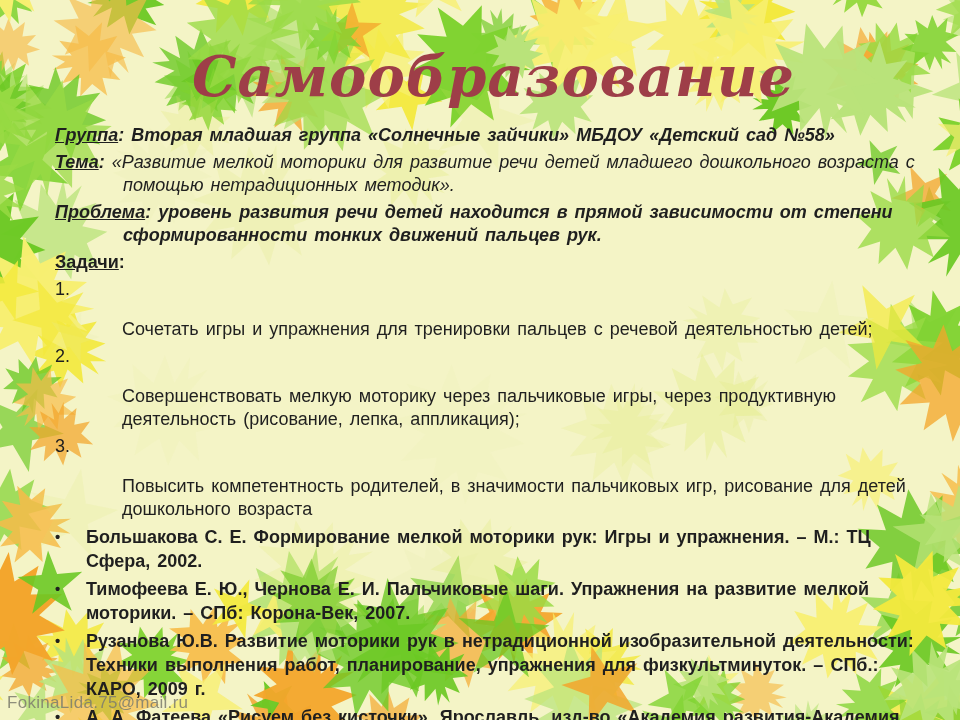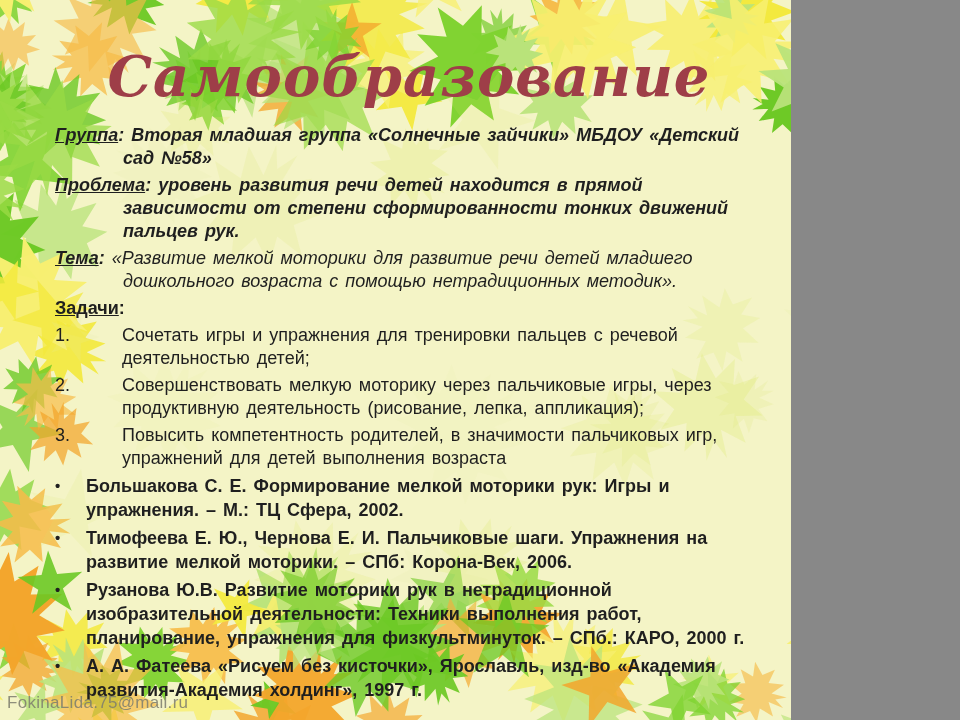--- a/index.html
+++ b/index.html
@@ -1,19 +1,19 @@
 <!DOCTYPE html>
 <html><head>
 <meta charset="utf-8">
 <style>
   html, body { margin: 0; padding: 0; }
   body { background: #888; }
   .slide {
     position: relative;
-    width: 791px;
+    width: 960px;
     height: 720px;
     overflow: hidden;
     background: var(--bg, #f4f4c6);
     font-family: "Liberation Sans", sans-serif;
     color: var(--text, #1f1f1f);
   }
   #leaves {
     position: absolute;
     inset: 0;
     z-index: 1;
@@ -57,21 +57,21 @@
   .heading-line { }
   .task-row, .lit-row {
     display: flex;
     align-items: flex-start;
     margin: 0 0 4px 0;
     font-size: 18px;
     line-height: 23px;
     word-spacing: 2px;
   }
   .task-num { flex: 0 0 67px; }
-  .task-text { flex: 1 1 auto; }
+  .task-text { flex: 1 1 auto; margin-top: 40px; }
   .lit-row { line-height: 24px; font-weight: 700; }
   .lit-marker { flex: 0 0 31px; font-size: 15px; }
   .lit-text { flex: 1 1 auto; }
   .watermark {
     position: absolute;
     left: 7px;
     bottom: 7px;
     z-index: 3;
     font-size: 17px;
     color: var(--watermark, #85857a);
@@ -254,52 +254,52 @@
         <use href="#leaf-shape" xlink:href="#leaf-shape" transform="translate(166.7 409.3) rotate(215) scale(1.08)" fill="#e9efa8" opacity="0.20"></use>
       </g>
   </svg>
 
   <div class="content">
 
     <h1 class="title">Самообразование</h1>
 
     <p class="line hang"><span class="lbl">Группа</span><span class="colon">:</span> <span class="bold">Вторая младшая группа «Солнечные зайчики» МБДОУ «Детский сад №58»</span></p>
 
+    <p class="line hang"><span class="lbl">Тема</span><span class="colon">:</span> <span>«Развитие мелкой моторики для развитие речи детей младшего дошкольного возраста с помощью нетрадиционных методик».</span></p>
+
     <p class="line hang"><span class="lbl">Проблема</span><span class="colon">:</span> <span class="bold">уровень развития речи детей находится в прямой зависимости от степени сформированности тонких движений пальцев рук.</span></p>
-
-    <p class="line hang"><span class="lbl">Тема</span><span class="colon">:</span> <span>«Развитие мелкой моторики для развитие речи детей младшего дошкольного возраста с помощью нетрадиционных методик».</span></p>
 
 
     <p class="line heading-line"><span class="lbl">Задачи</span><span class="colon">:</span></p>
 
     <div class="task-row">
         <span class="task-num">1.</span>
         <span class="task-text">Сочетать игры и упражнения для тренировки пальцев с речевой деятельностью детей;</span>
       </div>
     <div class="task-row">
         <span class="task-num">2.</span>
         <span class="task-text">Совершенствовать мелкую моторику через пальчиковые игры, через продуктивную деятельность (рисование, лепка, аппликация);</span>
       </div>
     <div class="task-row">
         <span class="task-num">3.</span>
-        <span class="task-text">Повысить компетентность родителей, в значимости пальчиковых игр, упражнений для детей выполнения возраста</span>
+        <span class="task-text">Повысить компетентность родителей, в значимости пальчиковых игр, рисование для детей дошкольного возраста</span>
       </div>
 
 
     <div class="lit-row">
         <span class="lit-marker">•</span>
         <span class="lit-text">Большакова С. Е. Формирование мелкой моторики рук: Игры и упражнения. – М.: ТЦ Сфера, 2002.</span>
       </div>
     <div class="lit-row">
         <span class="lit-marker">•</span>
-        <span class="lit-text">Тимофеева Е. Ю., Чернова Е. И. Пальчиковые шаги. Упражнения на развитие мелкой моторики. – СПб: Корона-Век, 2006.</span>
+        <span class="lit-text">Тимофеева Е. Ю., Чернова Е. И. Пальчиковые шаги. Упражнения на развитие мелкой моторики. – СПб: Корона-Век, 2007.</span>
       </div>
     <div class="lit-row">
         <span class="lit-marker">•</span>
-        <span class="lit-text">Рузанова Ю.В. Развитие моторики рук в нетрадиционной изобразительной деятельности: Техники выполнения работ, планирование, упражнения для физкультминуток. – СПб.: КАРО, 2000 г.</span>
+        <span class="lit-text">Рузанова Ю.В. Развитие моторики рук в нетрадиционной изобразительной деятельности: Техники выполнения работ, планирование, упражнения для физкультминуток. – СПб.: КАРО, 2009 г.</span>
       </div>
     <div class="lit-row">
         <span class="lit-marker">•</span>
         <span class="lit-text">А. А. Фатеева «Рисуем без кисточки», Ярославль, изд-во «Академия развития-Академия холдинг», 1997 г.</span>
       </div>
 
   </div>
 
   <div class="watermark">FokinaLida.75@mail.ru</div>
 </div>

